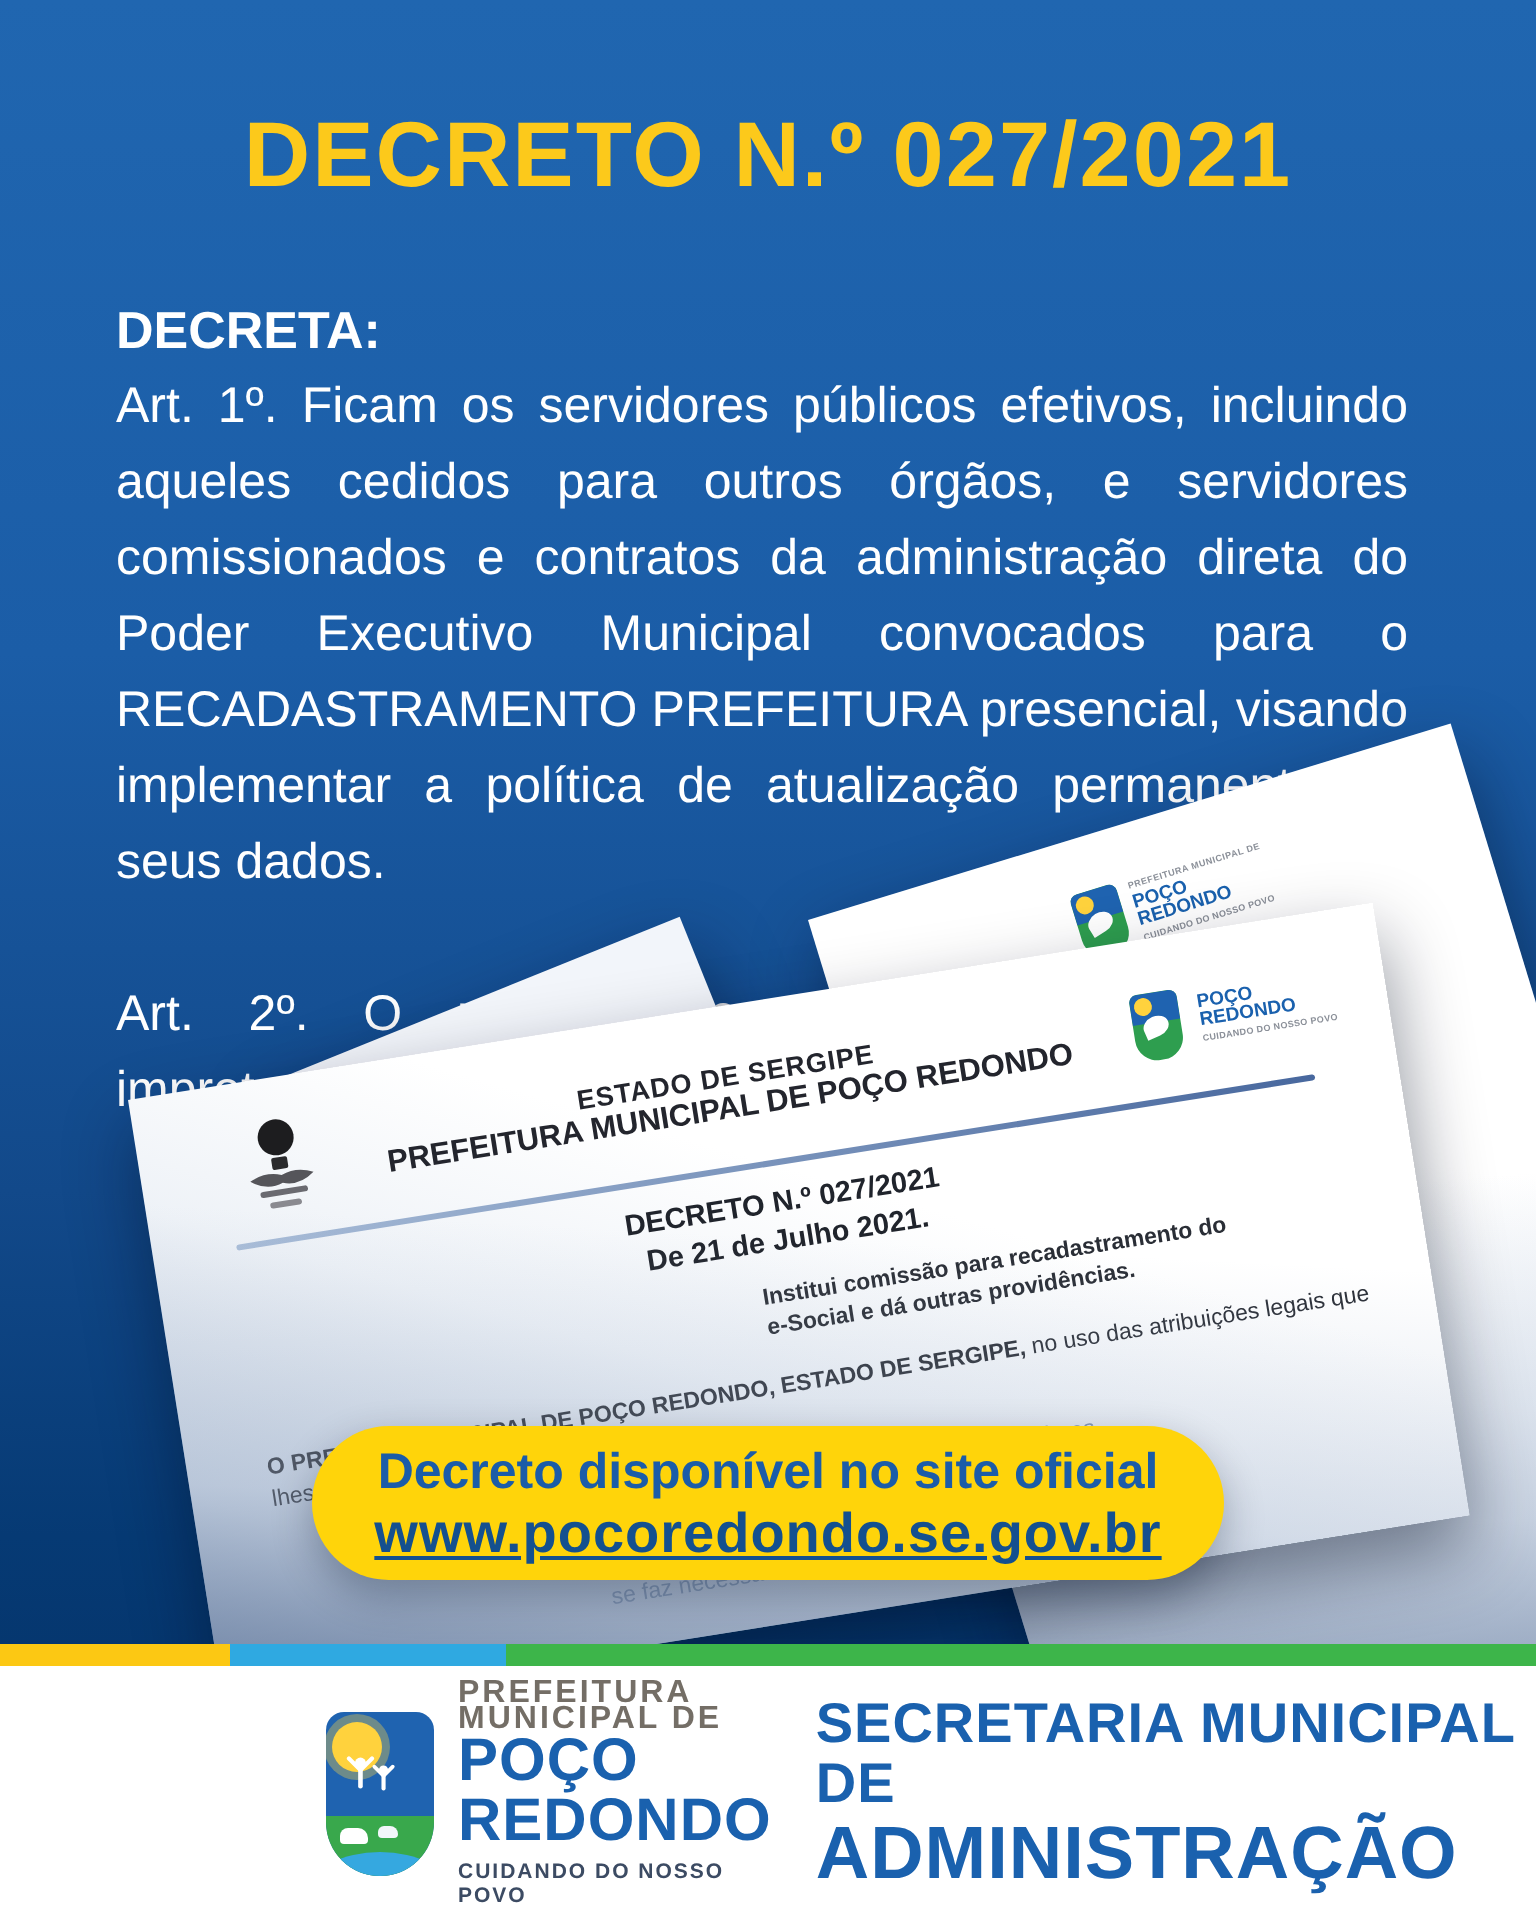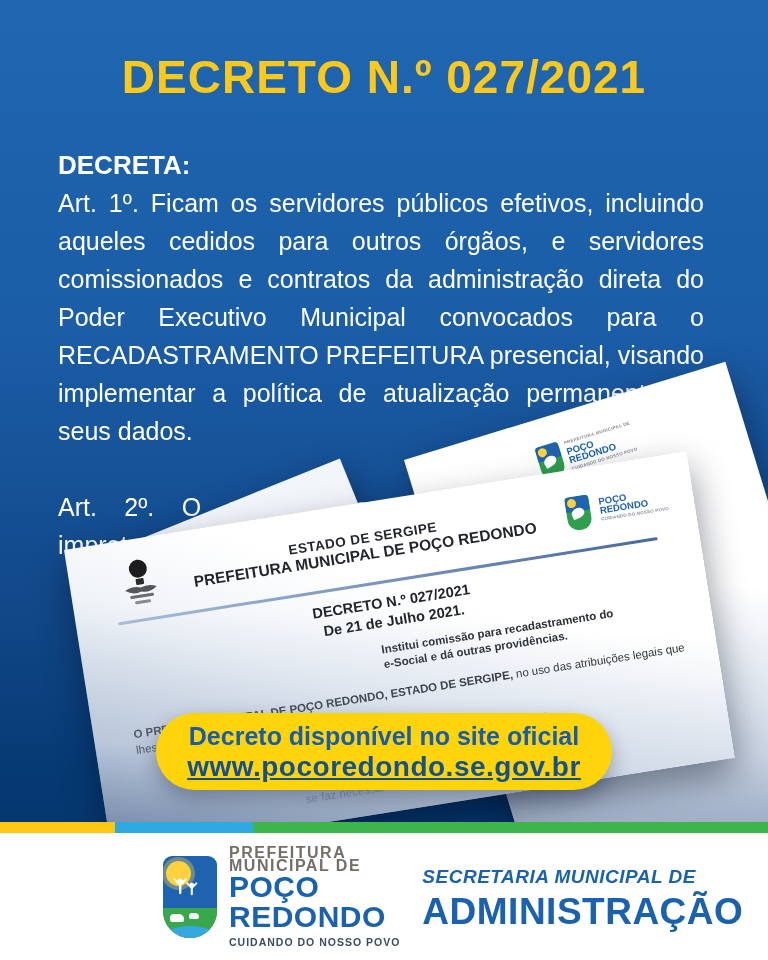--- a/index.html
+++ b/index.html
@@ -115,21 +115,21 @@
 
   .logo-text { margin-left:12px; }
   .logo-text .lt-small { font-size:16px; font-weight:700; color:#746e66;
             letter-spacing:1.5px; line-height:13px; }
   .logo-text .lt-name { font-size:30px; font-weight:800; color:#1a61ae; line-height:30px;
             letter-spacing:.5px; }
   .logo-text .lt-tag { margin-top:4px; font-size:10.5px; font-weight:700; color:#3c4b63;
             letter-spacing:1px; }
 
   .secretaria { margin-left:22px; color:#1a61ae; }
-  .secretaria .sec1 { font-size:19px; font-weight:600; letter-spacing:.5px; line-height:30px;font-style:italic; }
+  .secretaria .sec1 { font-size:28px; font-weight:600; letter-spacing:.5px; line-height:30px; }
   .secretaria .sec2 { font-size:37px; font-weight:700; letter-spacing:.5px; line-height:40px; }
 </style>
 </head>
 <body>
 
 <div class="page">
 
   <div class="title1">DECRETO N.º 027/2021</div>
 
   <div class="body-text">

